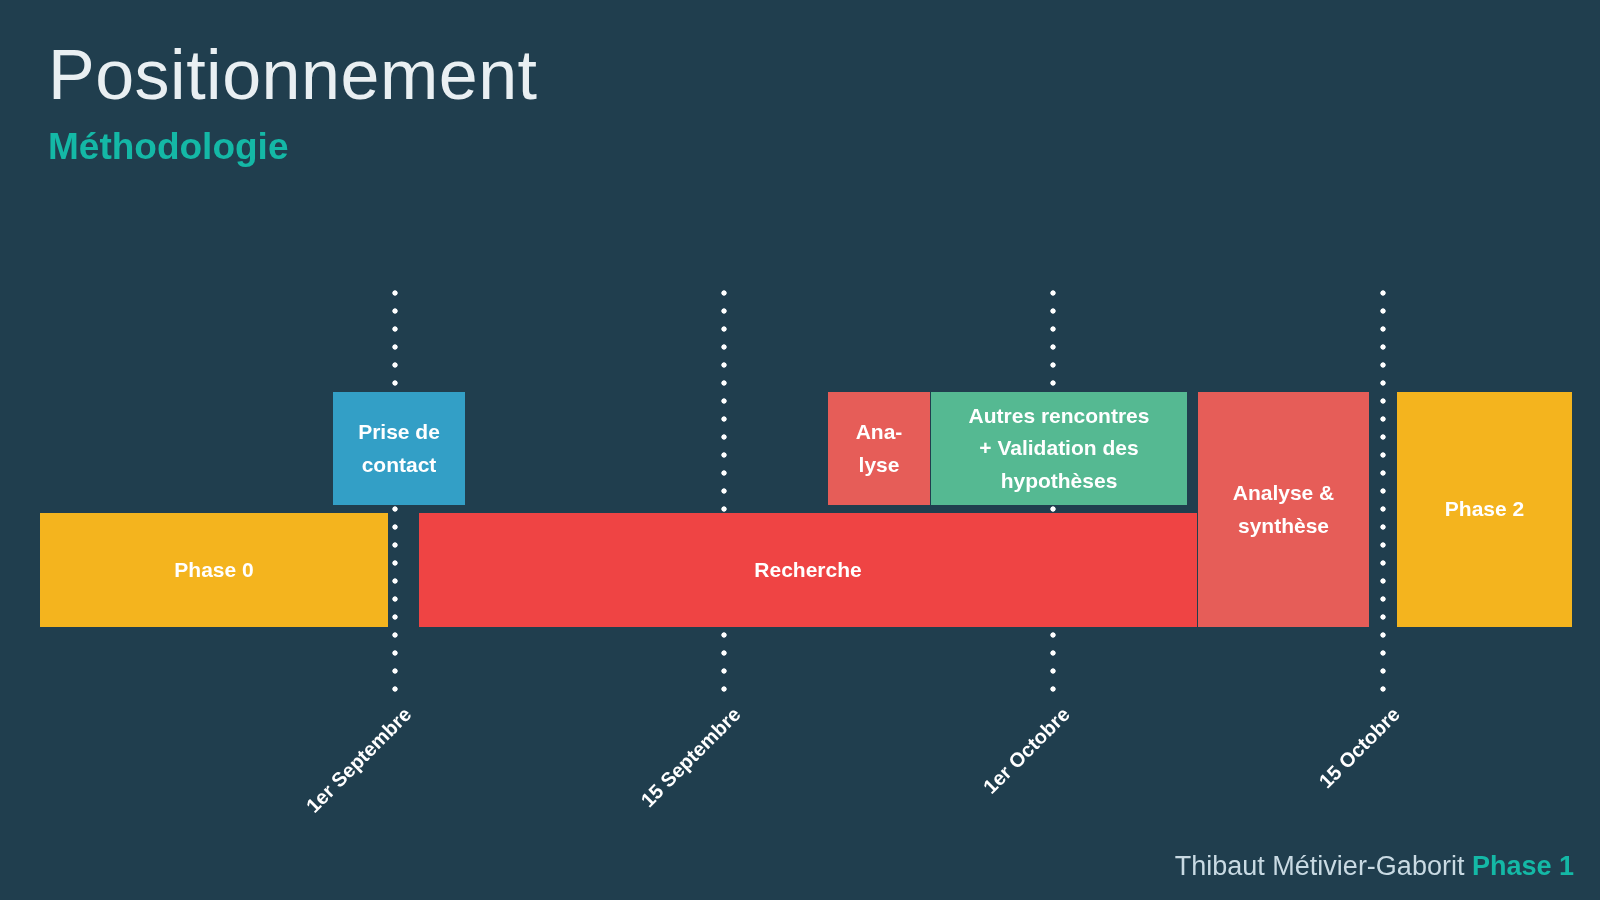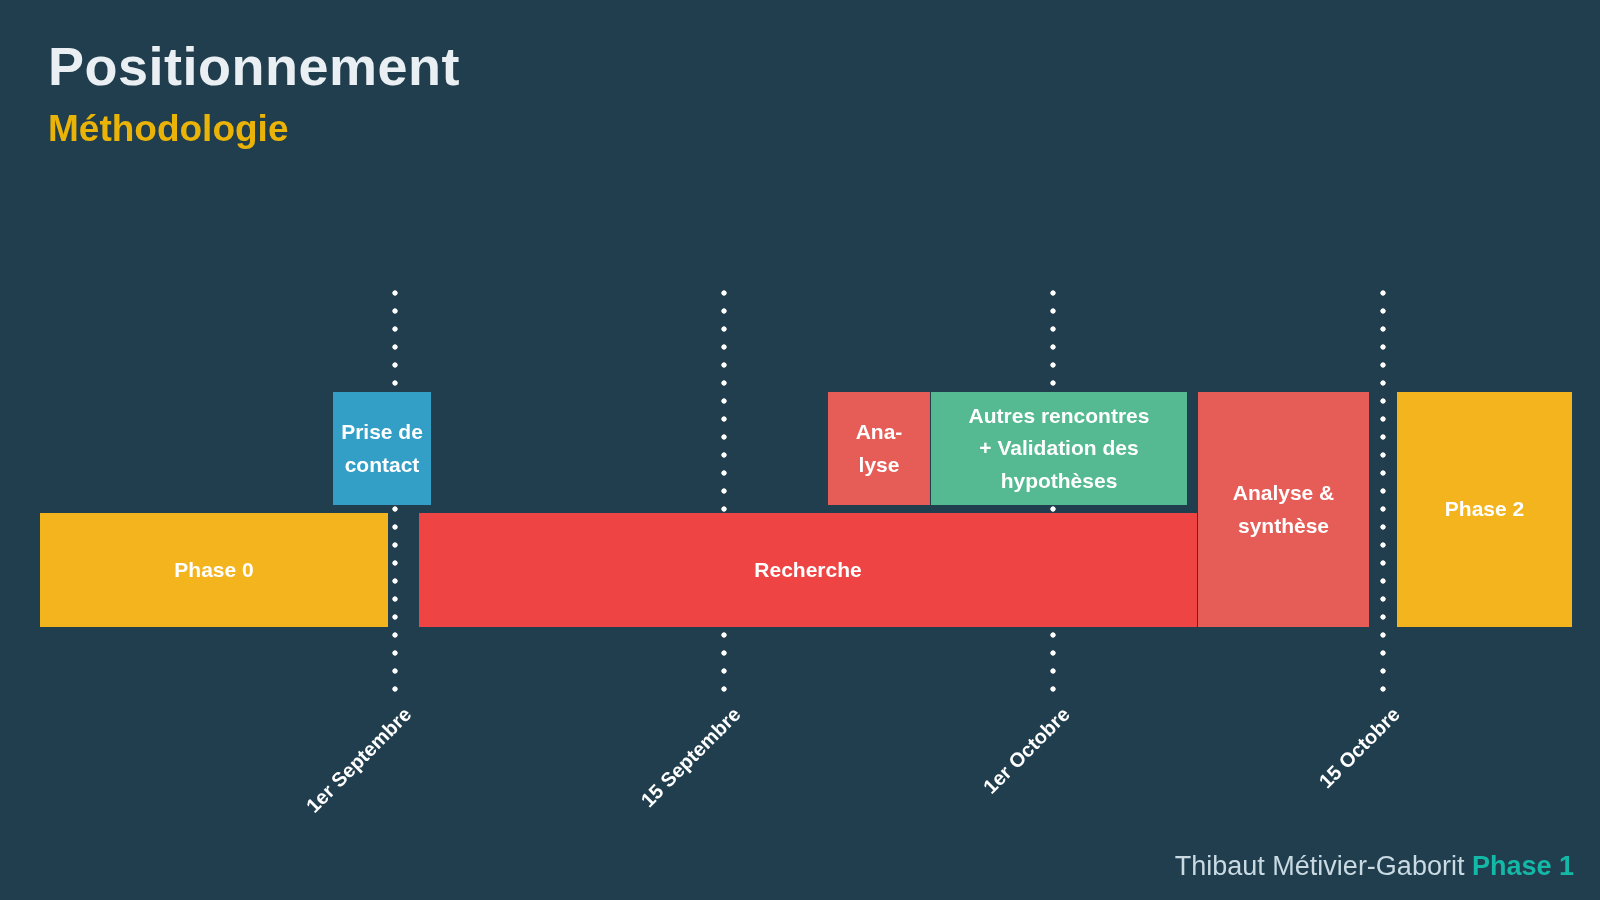--- a/index.html
+++ b/index.html
@@ -20,31 +20,31 @@
     inset: 0;
   }
   
   .header {
     position: absolute;
     left: 48px;
     top: 36px;
   }
   .title {
     margin: 0;
-    font-size: 54px;
-    font-weight: 700;
+    font-size: 70px;
+    font-weight: 400;
     letter-spacing: 0.5px;
     color: #e9eff2;
     line-height: 1.12;
   }
   .subtitle {
     margin: 13px 0 0 0;
     font-size: 37px;
     font-weight: 700;
-    color: #eab308;
+    color: #14b8a6;
     line-height: 1.1;
   }
   
   .timeline {
     position: absolute;
     inset: 0;
   }
   .vline {
     position: absolute;
     top: 284px;
@@ -116,21 +116,21 @@
     <div class="vline" style="left:1378px"></div>
 
     <div class="vlabel" style="right:1200px">1er Septembre</div>
     <div class="vlabel" style="right:871px">15 Septembre</div>
     <div class="vlabel" style="right:542px">1er Octobre</div>
     <div class="vlabel" style="right:212px">15 Octobre</div>
 
     <div class="block row-bottom" style="left: 30px; width: 348px; background-color: rgb(244, 180, 30);">
       <span>Phase 0</span>
     </div>
-    <div class="block row-top" style="left: 333px; width: 98px; background-color: rgb(51, 159, 198);">
+    <div class="block row-top" style="left: 333px; width: 132px; background-color: rgb(51, 159, 198);">
       <span>Prise de
 contact</span>
     </div>
     <div class="block row-top" style="left: 828px; width: 102px; background-color: rgb(230, 93, 88);">
       <span>Ana-
 lyse</span>
     </div>
     <div class="block row-top" style="left: 931px; width: 256px; background-color: rgb(85, 185, 146);">
       <span>Autres rencontres
 + Validation des

